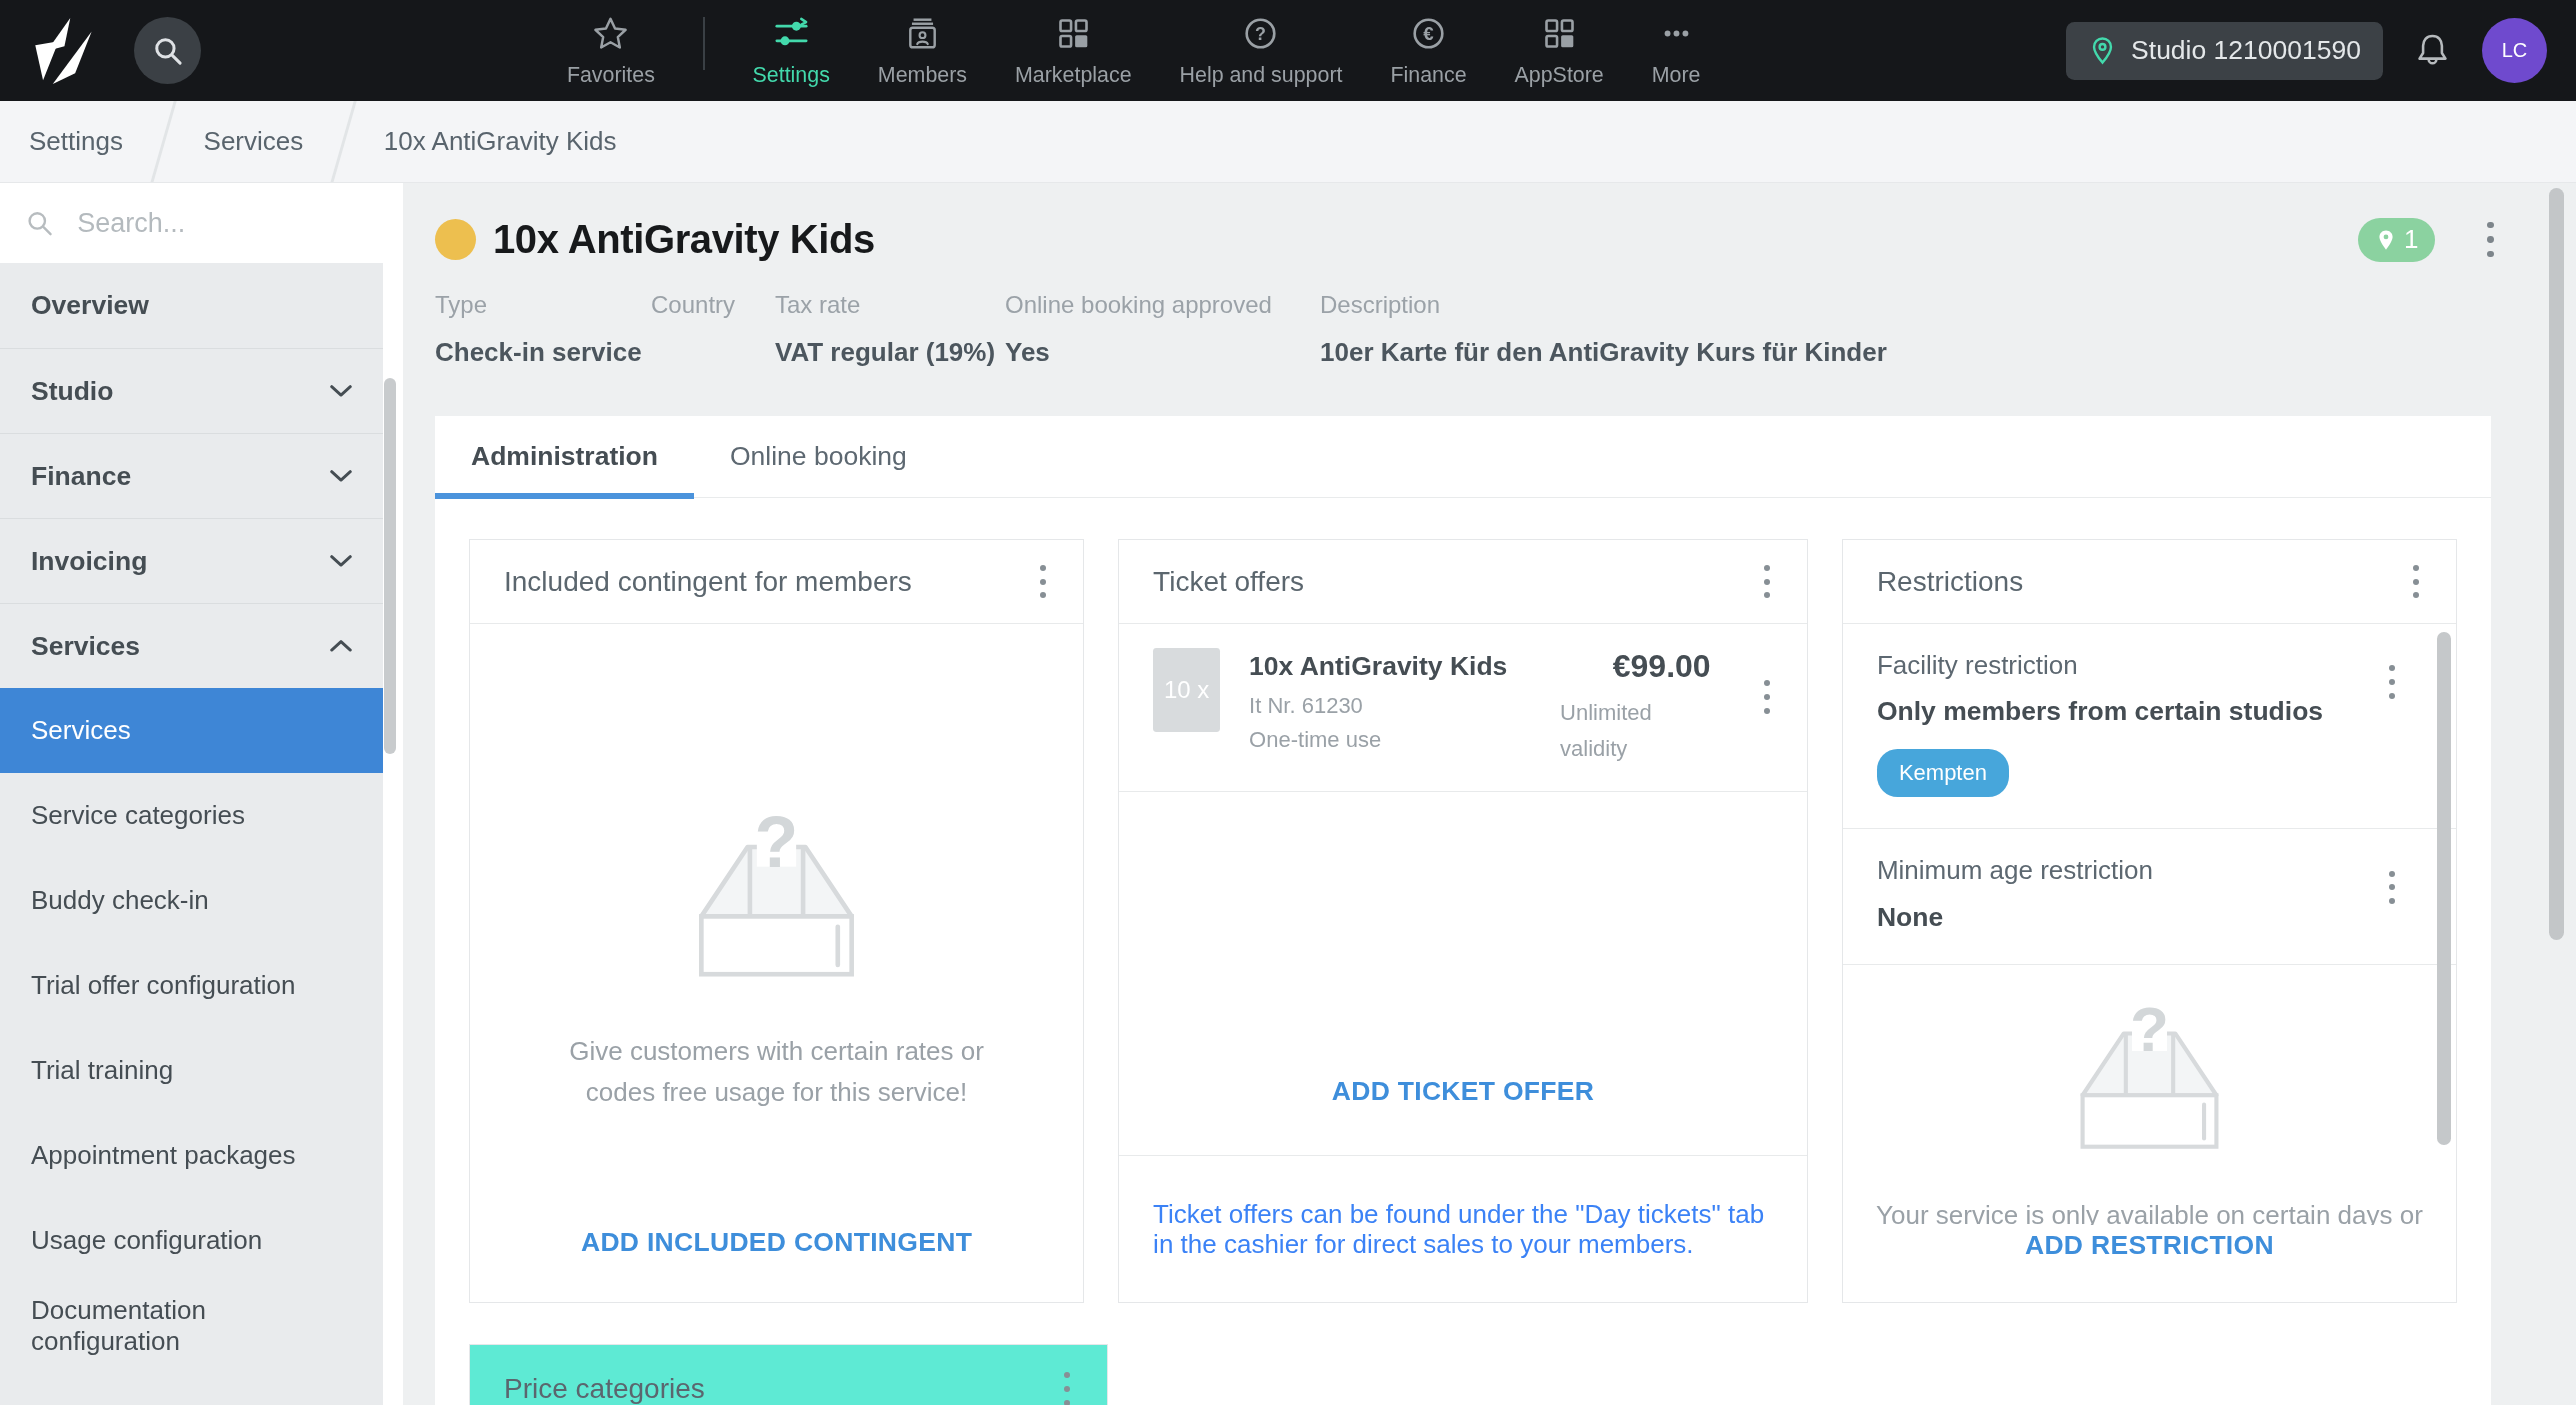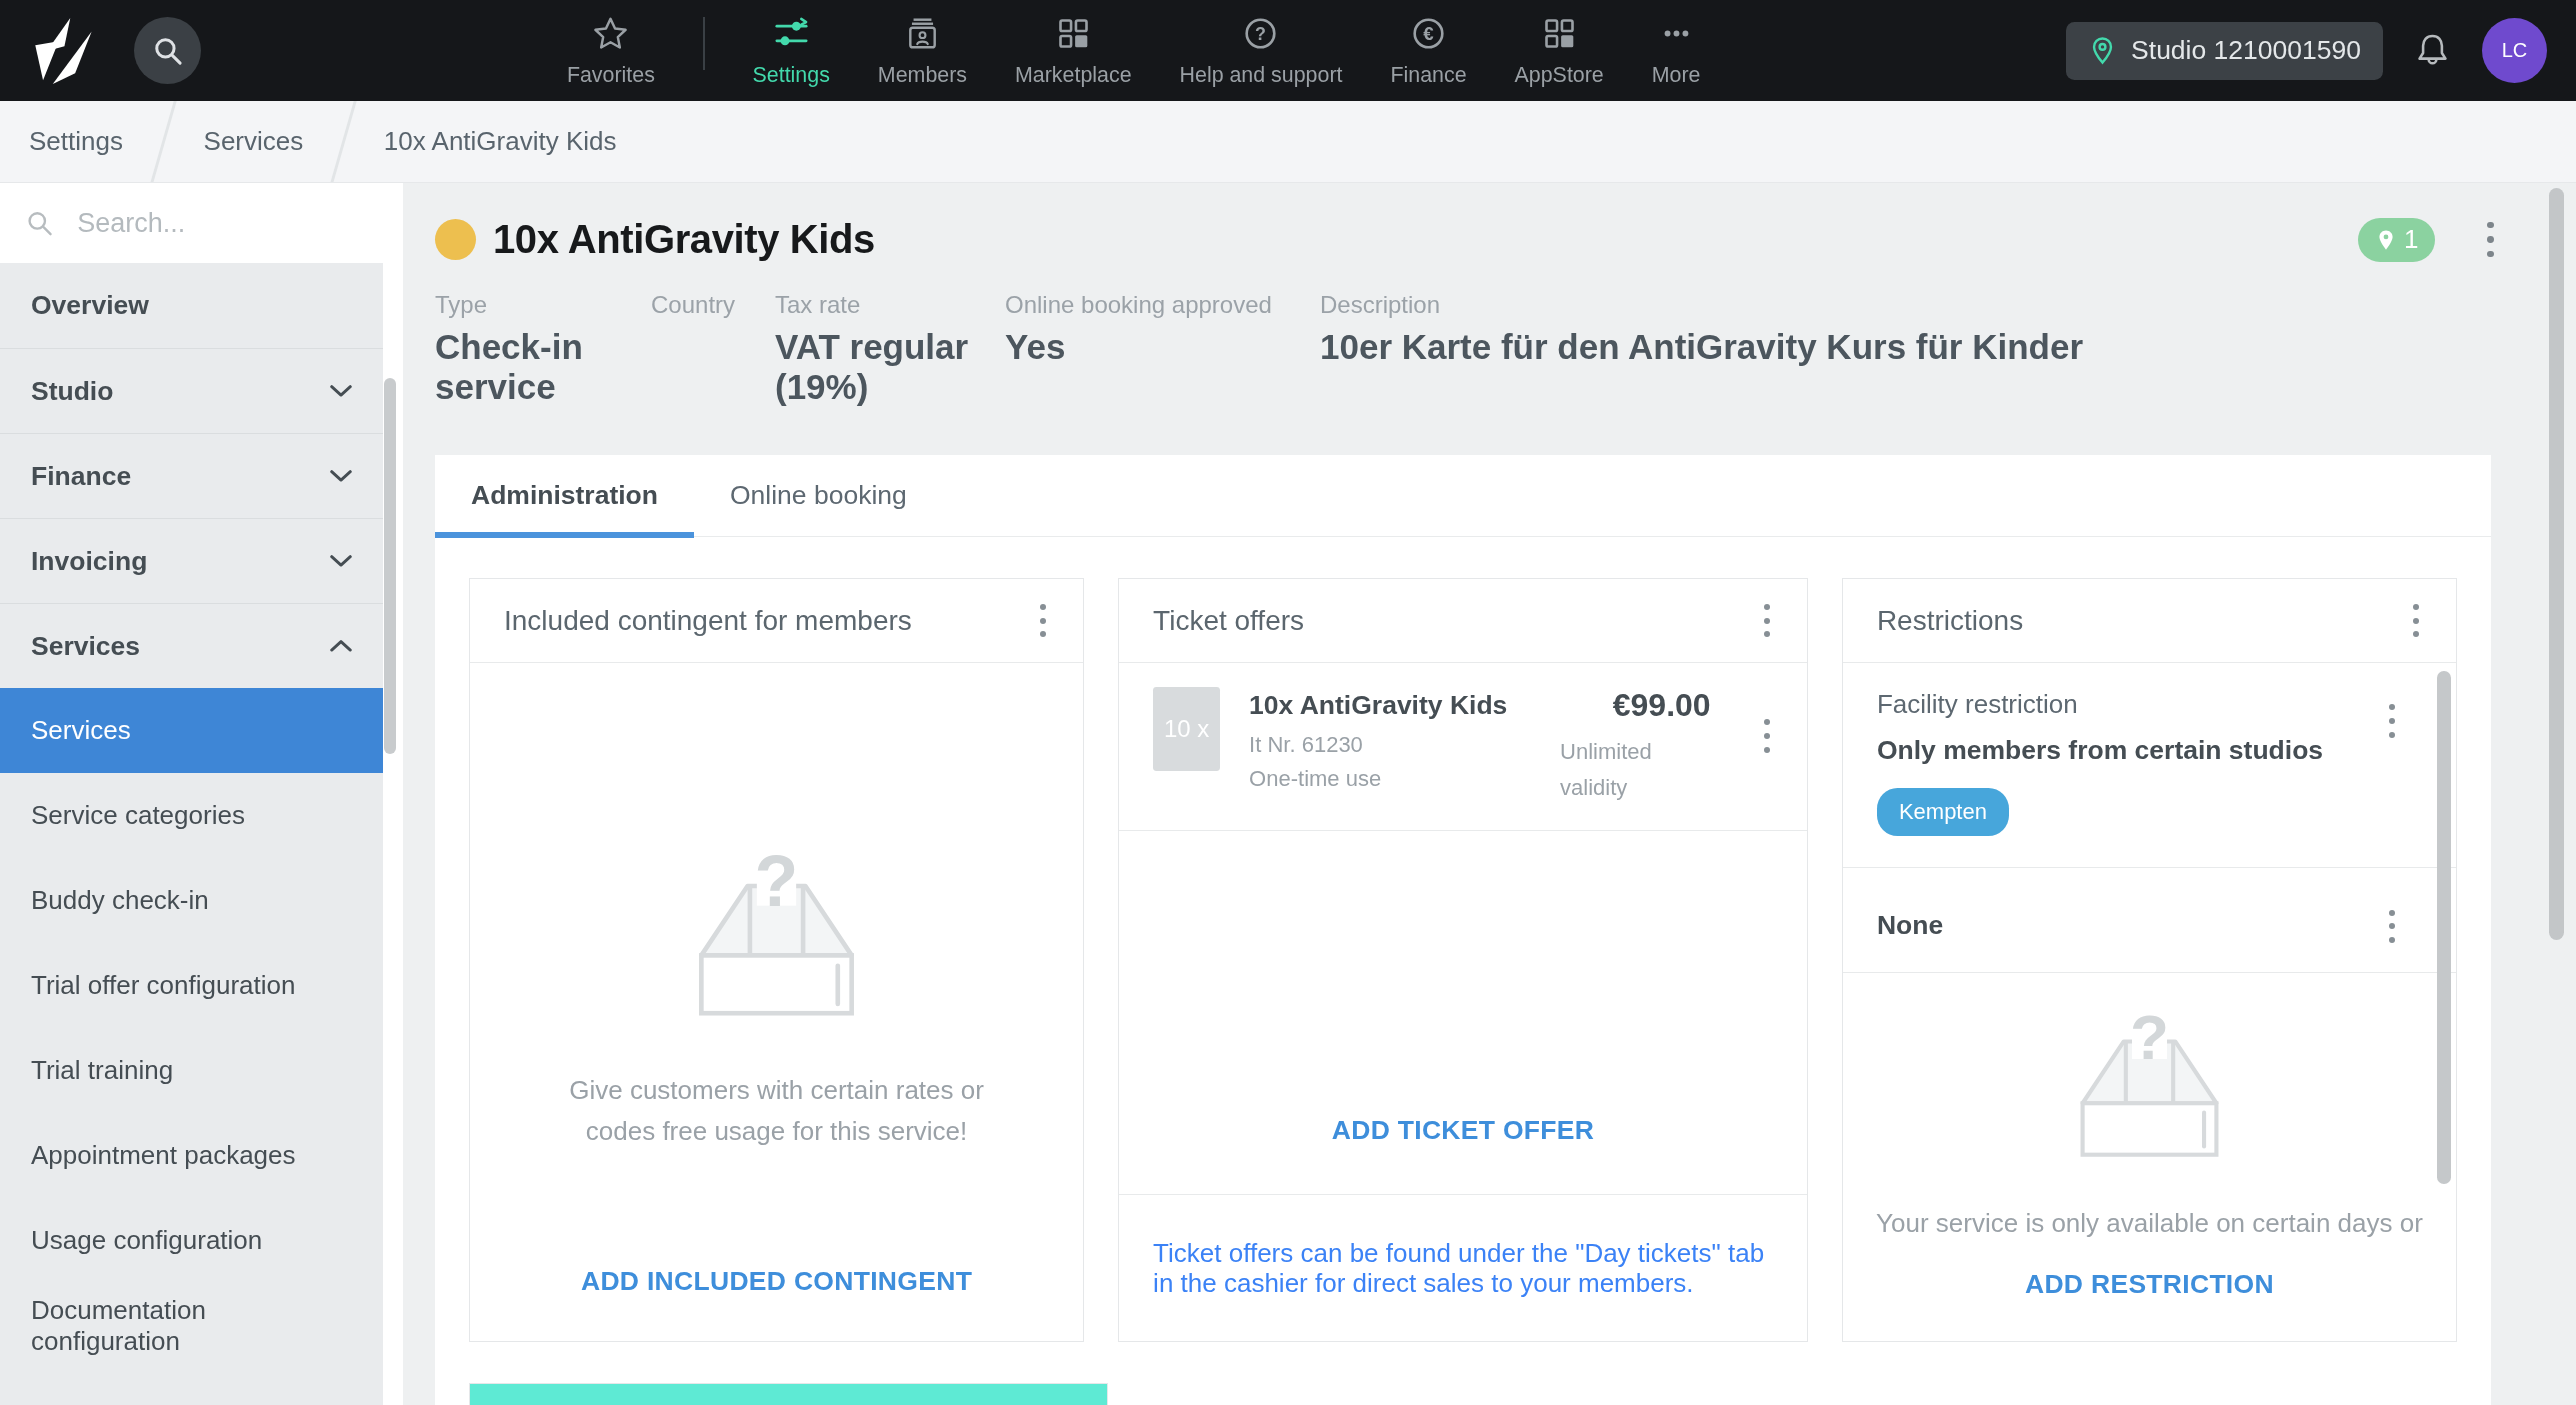--- a/index.html
+++ b/index.html
@@ -58,21 +58,21 @@
   .status-dot{width:41px;height:41px;border-radius:50%;background:#edbf4f;flex-shrink:0;}
   .page-title{font-size:40px;font-weight:800;color:#17191b;margin:0;letter-spacing:-0.4px;}
   .header-actions{margin-left:auto;display:flex;align-items:center;gap:48px;}
   .loc-badge{height:44px;border-radius:22px;background:#8bd2a0;color:#fff;display:flex;
     align-items:center;justify-content:center;gap:6.8px;font-size:26px;padding:0 17px;cursor:pointer;}
   .kebab{display:flex;flex-direction:column;gap:7.7px;cursor:pointer;padding:3.4px;}
   .kebab i{width:6.8px;height:6.8px;border-radius:50%;background:#7d858b;display:block;}
   .kebab.small i{width:6px;height:6px;background:#878f95;}
   .meta-row{display:flex;margin-top:29px;}
   .meta-label{font-size:24px;color:#9ba2a8;}
-  .meta-value{font-size:35px;color:#4c565e;font-weight:700;margin-top:8px;min-height:31px;}
+  .meta-value{font-size:26px;color:#4c565e;font-weight:700;margin-top:18px;min-height:31px;}
 
   
   .panel{margin-top:48px;width:2056px;background:#ffffff;height:990px;}
   .tabs{height:82px;border-bottom:1.7px solid #e9ebec;display:flex;}
   .tab{padding:0 36px;display:flex;align-items:center;font-size:26.5px;color:#5d6871;
     position:relative;cursor:pointer;}
   .tab.active{color:#454d53;font-weight:700;}
   .tab.active::after{content:"";position:absolute;left:0;right:0;bottom:-1.7px;height:6px;background:#4b93dc;}
 
   
@@ -475,20 +475,21 @@
                 <div class="rs-chip">Kempten</div>
               </div>
               <div class="kebab small rs-kebab">
                   <i></i>
                   <i></i>
                   <i></i>
                 </div>
             </div>
             <div class="restrict-section">
               <div class="rs-left">
+                <div class="rs-label">Minimum age restriction</div>
                 <div class="rs-value">None</div>
               </div>
               <div class="kebab small rs-kebab">
                   <i></i>
                   <i></i>
                   <i></i>
                 </div>
             </div>
             <div class="restrict-empty">
               <svg class="boxsvg" width="175" height="165" viewBox="0 0 170 160">

